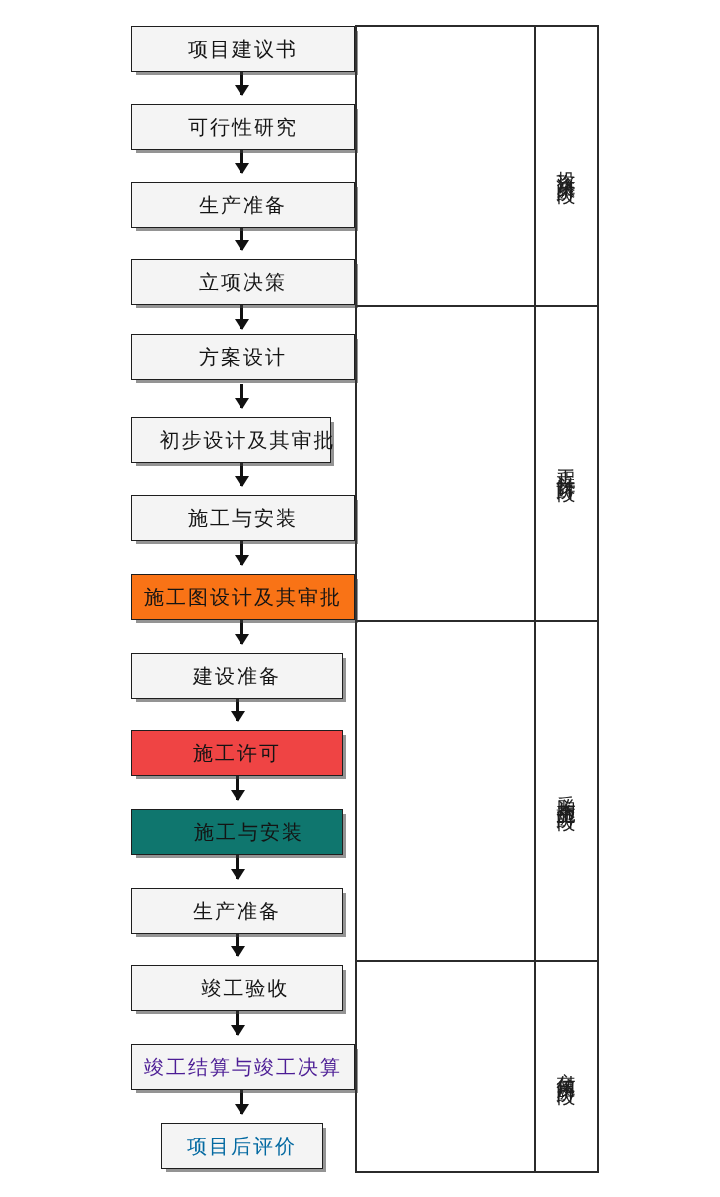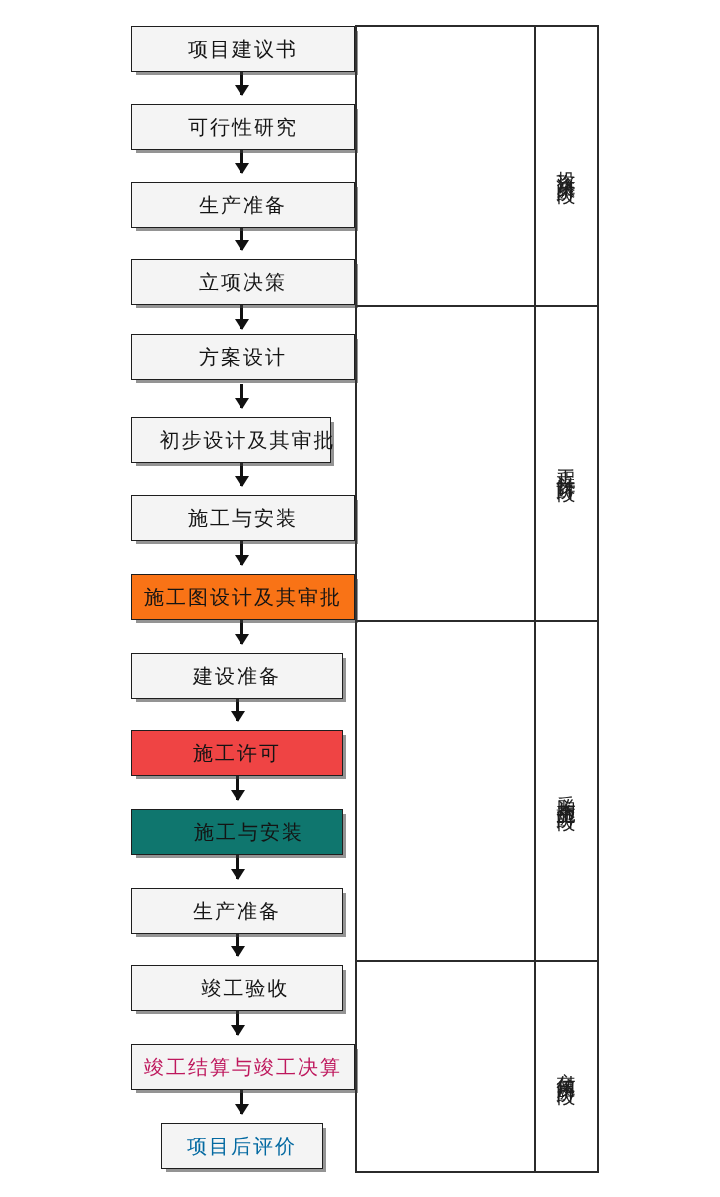--- a/index.html
+++ b/index.html
@@ -121,20 +121,20 @@
       <div class="node" style="left: 131px; top: 809px; width: 212px; height: 46px; background: #0f766e; border-color: rgb(30, 30, 30); padding-left: 24px;">
         <span style="color: rgb(20, 20, 20);">施工与安装</span>
       </div>
       <div class="node" style="left: 131px; top: 888px; width: 212px; height: 46px; background: rgb(244, 244, 244); border-color: rgb(30, 30, 30);">
         <span style="color: rgb(20, 20, 20);">生产准备</span>
       </div>
       <div class="node" style="left: 131px; top: 965px; width: 212px; height: 46px; background: rgb(244, 244, 244); border-color: rgb(30, 30, 30);">
         <span style="color: rgb(20, 20, 20); margin-left: 17px;">竣工验收</span>
       </div>
       <div class="node" style="left: 131px; top: 1044px; width: 224px; height: 46px; background: rgb(244, 244, 244); border-color: rgb(30, 30, 30);">
-        <span style="color: #be185d;">竣工结算与竣工决算</span>
+        <span style="color: #4c1d95;">竣工结算与竣工决算</span>
       </div>
       <div class="node" style="left: 161px; top: 1123px; width: 162px; height: 46px; background: rgb(244, 244, 244); border-color: rgb(30, 30, 30);">
         <span style="color: #0369a1;">项目后评价</span>
       </div>
     </div>
 
 </div>
 
 </body></html>

